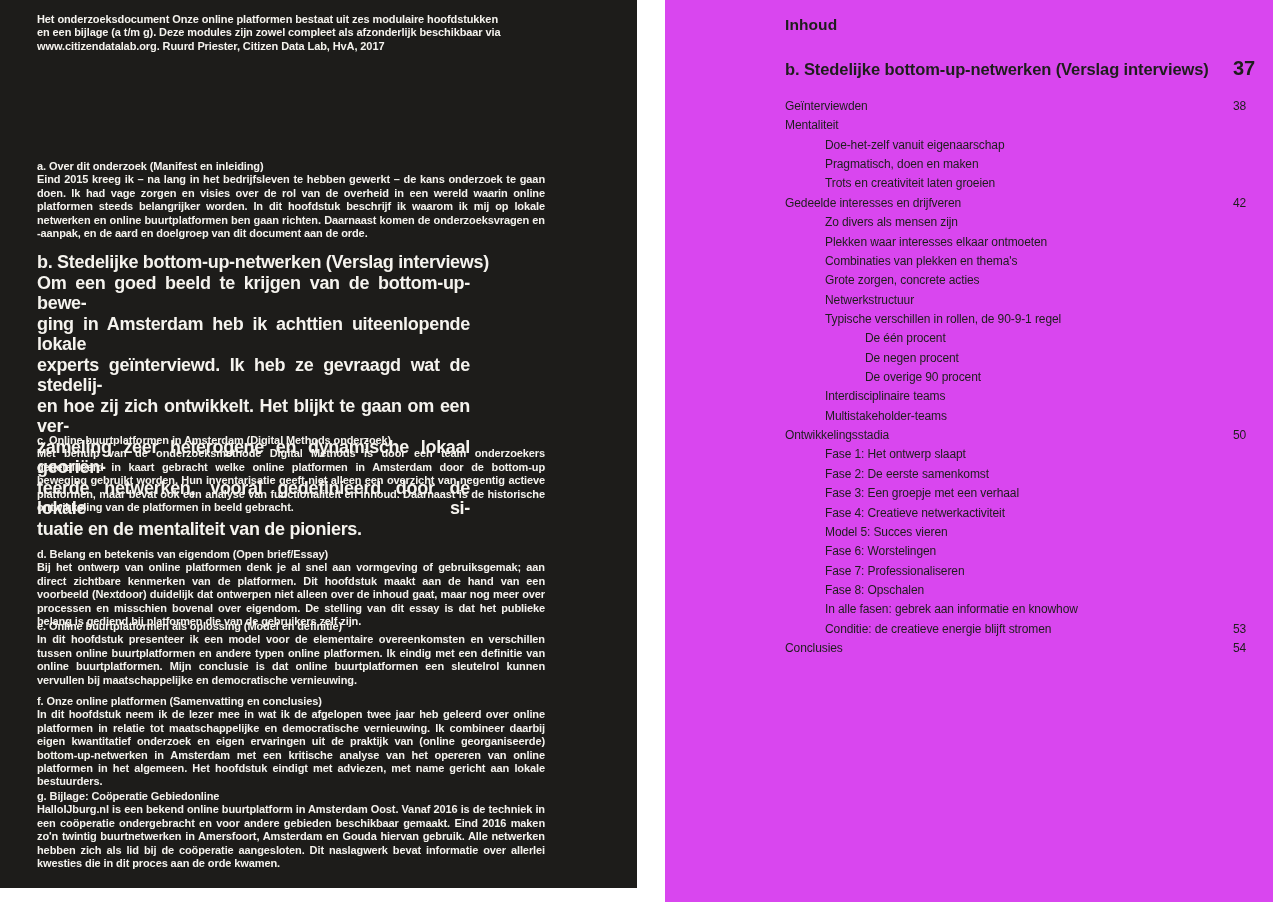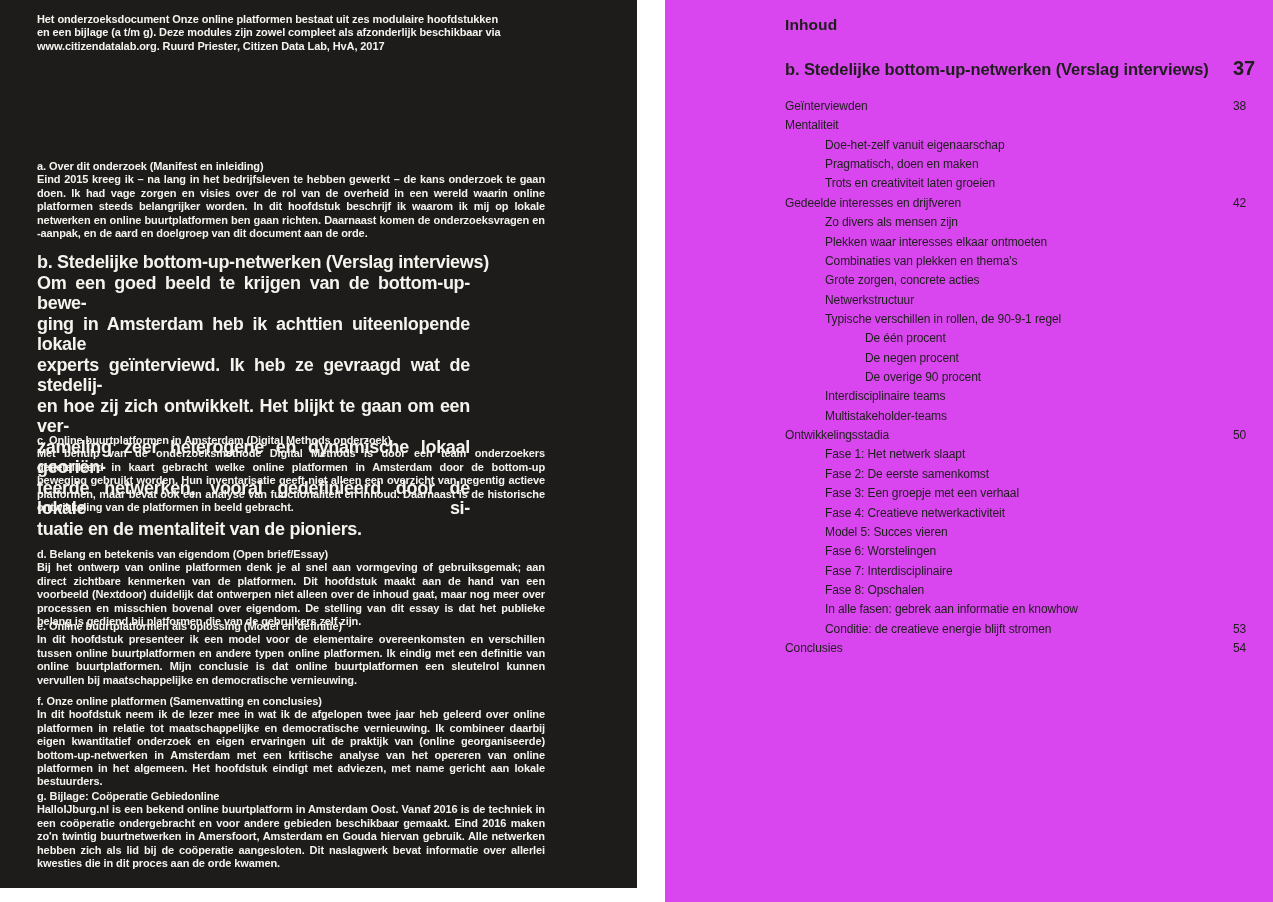--- a/index.html
+++ b/index.html
@@ -175,21 +175,21 @@
       </div>
       <div class="toc-grid toc-row lvl1">
         <span class="toc-label">Multistakeholder-teams</span>
         <span class="toc-page col2">48</span>
       </div>
       <div class="toc-grid toc-row lvl0">
         <span class="toc-label">Ontwikkelingsstadia</span>
         <span class="toc-page col1">50</span>
       </div>
       <div class="toc-grid toc-row lvl1">
-        <span class="toc-label">Fase 1: Het netwerk slaapt</span>
+        <span class="toc-label">Fase 1: Het ontwerp slaapt</span>
         <span class="toc-page col2">50</span>
       </div>
       <div class="toc-grid toc-row lvl1">
         <span class="toc-label">Fase 2: De eerste samenkomst</span>
         <span class="toc-page col2">50</span>
       </div>
       <div class="toc-grid toc-row lvl1">
         <span class="toc-label">Fase 3: Een groepje met een verhaal</span>
         <span class="toc-page col2">51</span>
       </div>
@@ -199,21 +199,21 @@
       </div>
       <div class="toc-grid toc-row lvl1">
         <span class="toc-label">Model 5: Succes vieren</span>
         <span class="toc-page col2">51</span>
       </div>
       <div class="toc-grid toc-row lvl1">
         <span class="toc-label">Fase 6: Worstelingen</span>
         <span class="toc-page col2">51</span>
       </div>
       <div class="toc-grid toc-row lvl1">
-        <span class="toc-label">Fase 7: Interdisciplinaire</span>
+        <span class="toc-label">Fase 7: Professionaliseren</span>
         <span class="toc-page col2">51</span>
       </div>
       <div class="toc-grid toc-row lvl1">
         <span class="toc-label">Fase 8: Opschalen</span>
         <span class="toc-page col2">52</span>
       </div>
       <div class="toc-grid toc-row lvl1">
         <span class="toc-label">In alle fasen: gebrek aan informatie en knowhow</span>
         <span class="toc-page col2">53</span>
       </div>

